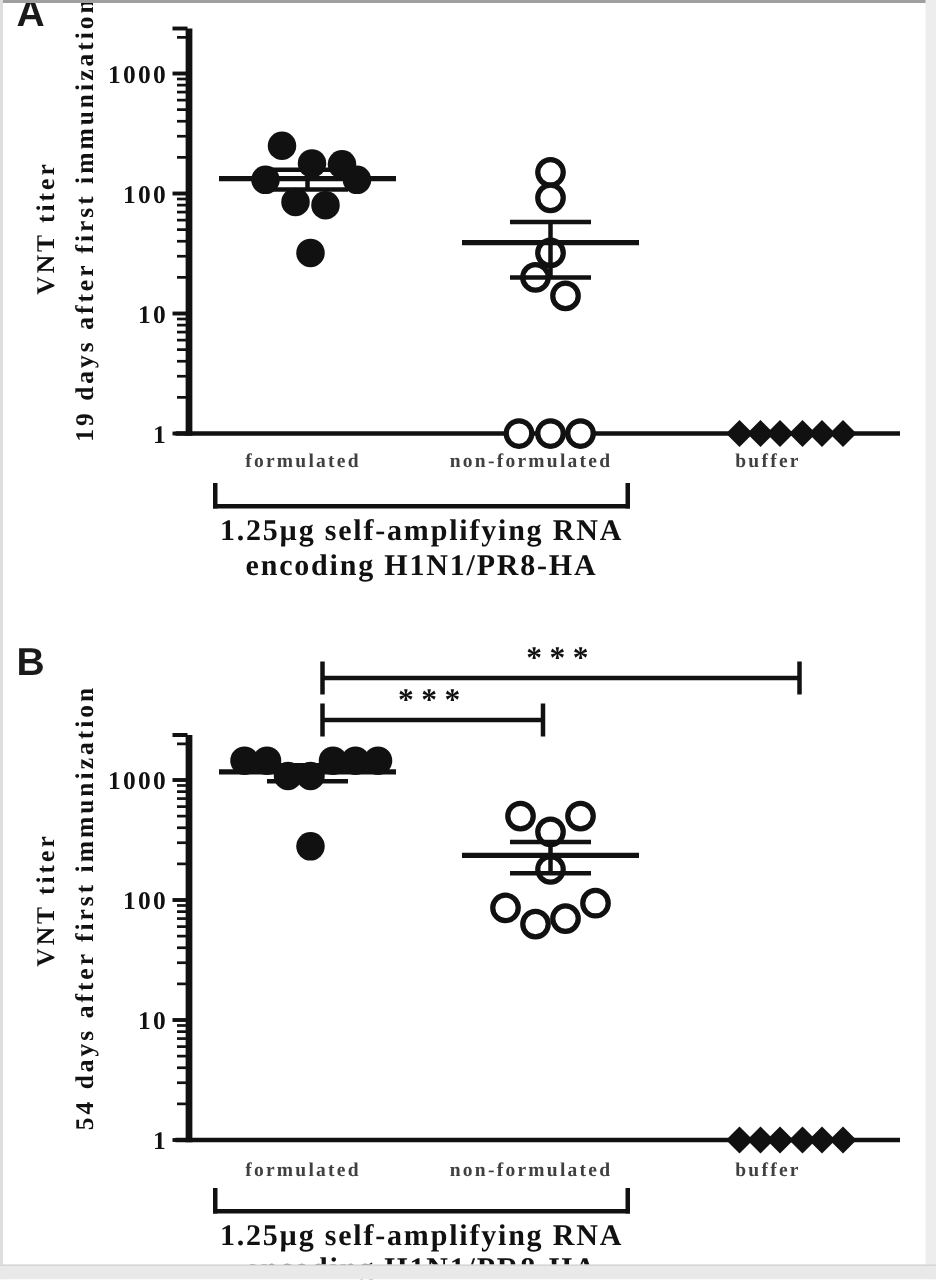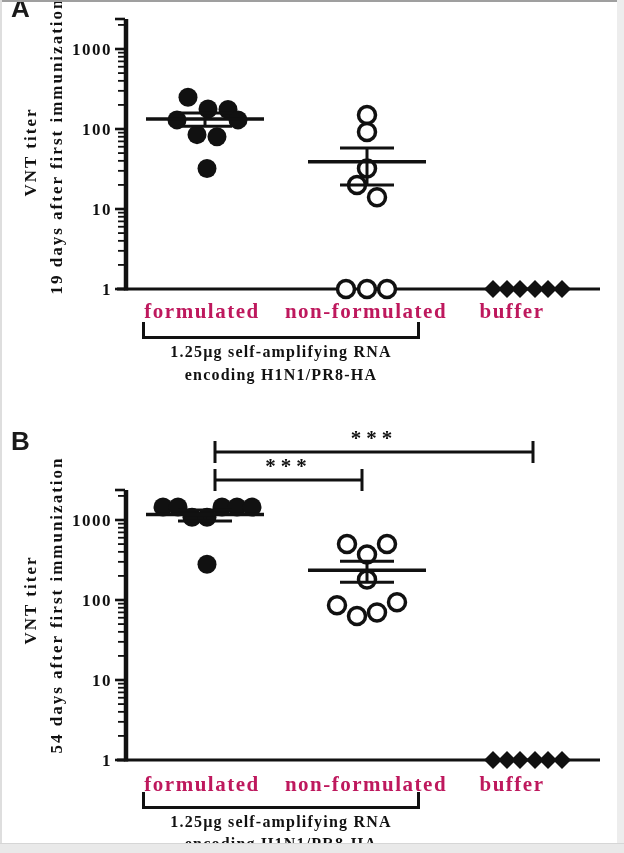--- a/index.html
+++ b/index.html
@@ -16,30 +16,30 @@
     font-family:"Liberation Sans",sans-serif;font-weight:bold;font-size:26px;color:#1a1a1a;
   }
   .panel-a .panel-letter{top:-7px;}
   .panel-b .panel-letter{top:6px;}
   .ylab{
     position:absolute;white-space:nowrap;font-weight:bold;font-size:17px;
     letter-spacing:2px;transform:translate(-50%,-50%) rotate(-90deg);color:#111;
   }
   .glab{
     position:absolute;transform:translateX(-50%);white-space:nowrap;
-    font-weight:bold;font-size:21px;letter-spacing:1.5px;color:#be185d;
+    font-weight:bold;font-size:13px;letter-spacing:1.5px;color:#404040;
   }
   .panel-a .glab{top:299px;}
   .panel-b .glab{top:352px;}
   .glab-f{left:202px;}
-  .glab-n{left:366px;}
+  .glab-n{left:354px;}
   .glab-b{left:512px;}
   .cap{
     position:absolute;left:281px;transform:translateX(-50%);white-space:nowrap;
-    font-weight:bold;font-size:16px;letter-spacing:1.2px;color:#111;
+    font-weight:bold;font-size:20px;letter-spacing:1.2px;color:#111;
   }
   .panel-a .cap1{top:343px;}
   .panel-a .cap2{top:366px;}
   .panel-b .cap1{top:393px;}
   .panel-b .cap2{top:415px;}
   .xbracket{
     position:absolute;left:142px;width:272px;height:14px;
     border:3px solid #111;border-top:none;
   }
   .panel-a .xbracket{top:322px;}

